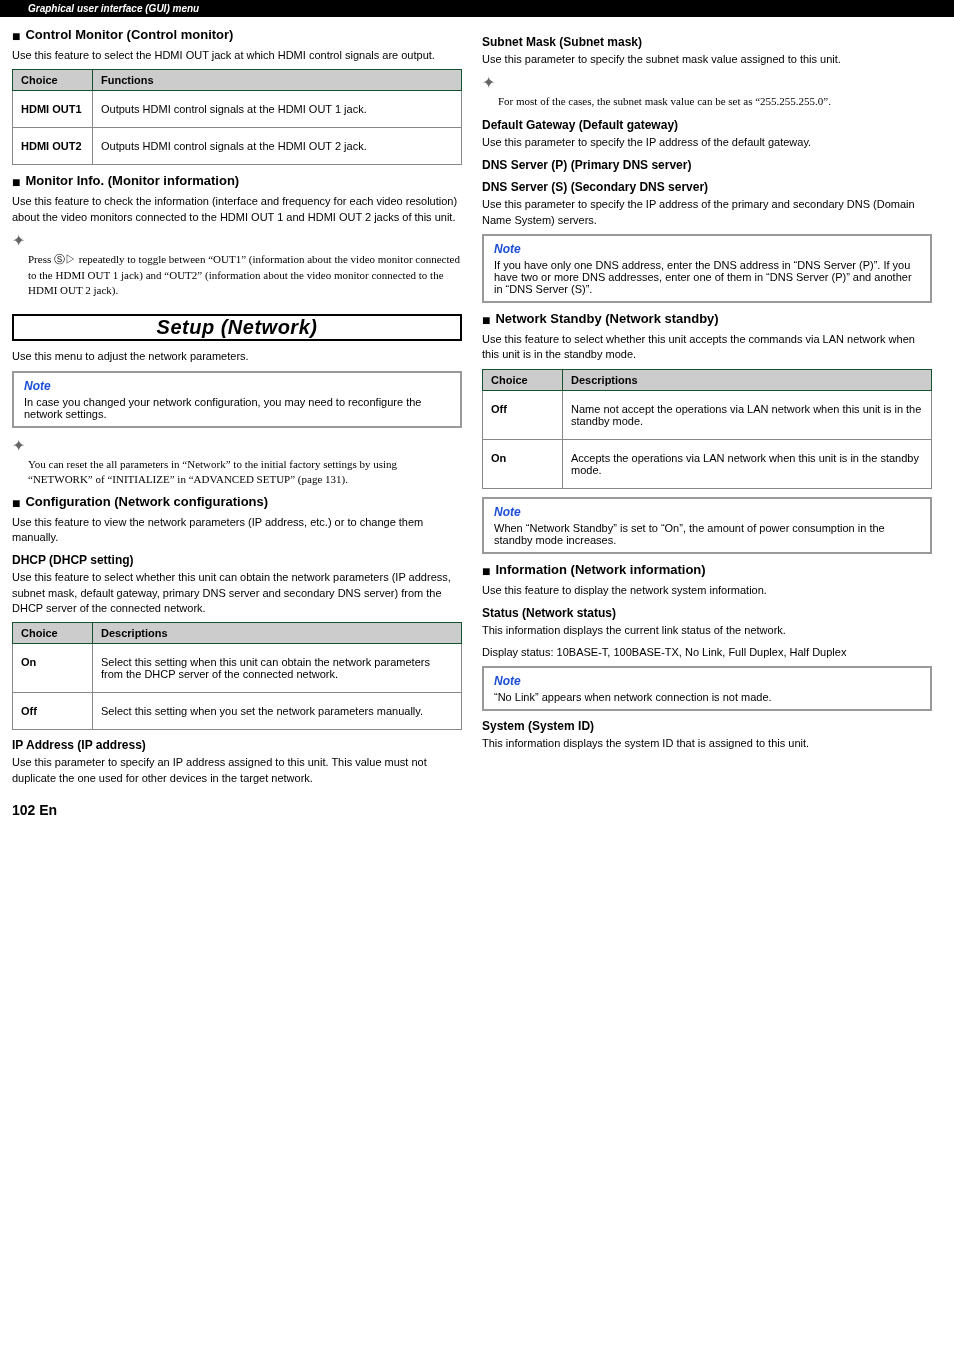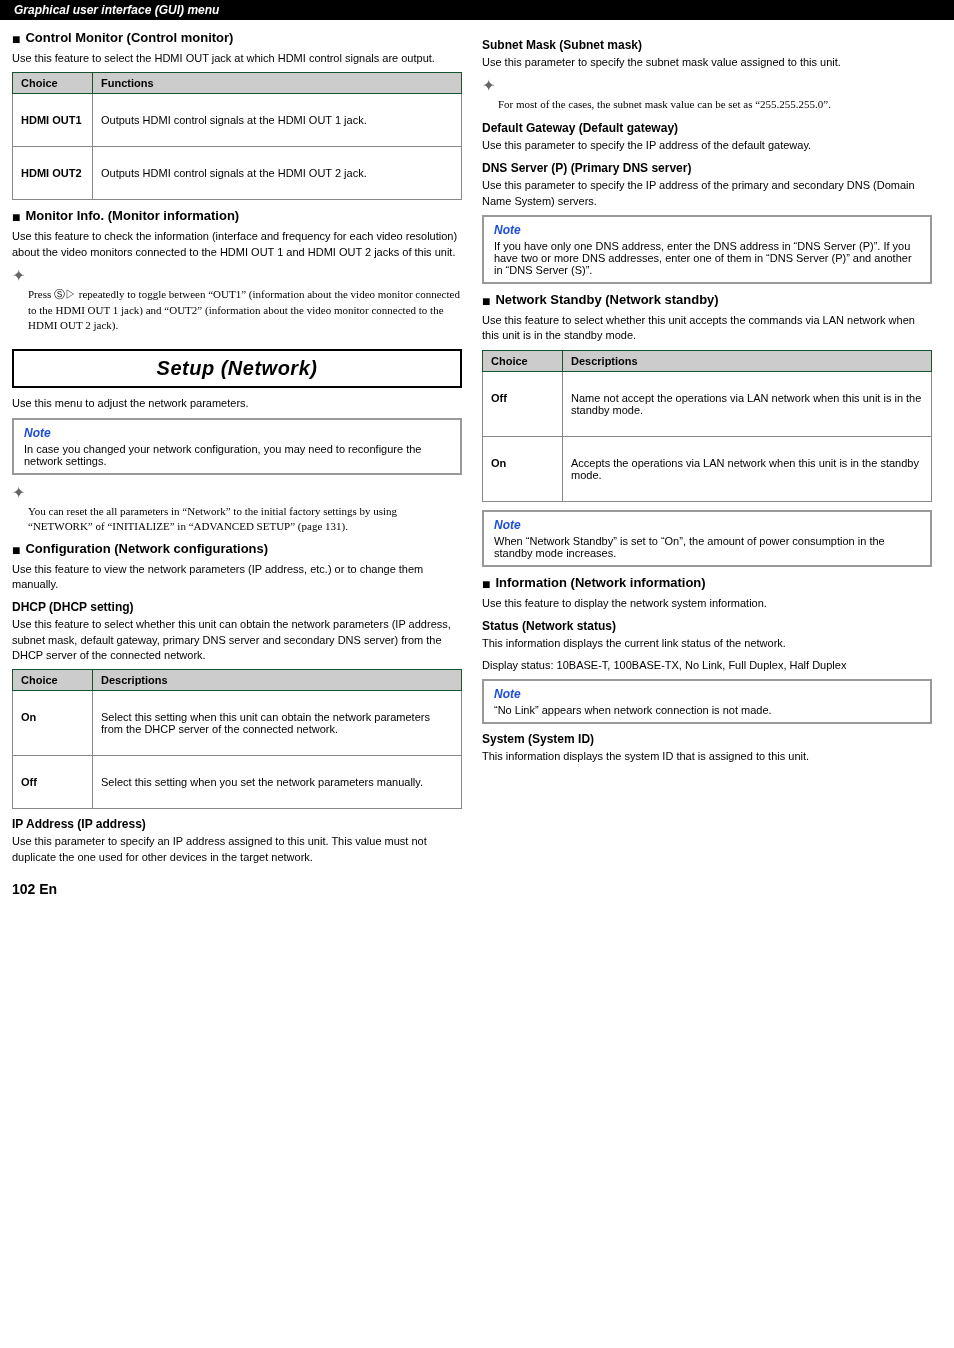--- a/index.html
+++ b/index.html
@@ -15,22 +15,22 @@
       width: 954px;
       min-height: 1348px;
       padding: 0;
       background: #fff;
     }
     .top-bar {
       background: #000;
       color: #fff;
       font-style: italic;
       font-weight: bold;
-      font-size: 12px;
-      padding: 3px 14px;
+      font-size: 10px;
+      padding: 3px 28px;
     }
     .content-wrapper {
       display: flex;
       padding: 10px 12px 10px 12px;
       gap: 20px;
     }
     .col-left {
       flex: 1;
       max-width: 450px;
     }
@@ -64,21 +64,21 @@
     }
     table.choice-table th {
       background: #ccc;
       border: 1px solid #14532d;
       padding: 4px 8px;
       text-align: left;
       font-weight: bold;
     }
     table.choice-table td {
       border: 1px solid #888;
-      padding: 20px 8px;
+      padding: 12px 8px;
       vertical-align: top;
     }
     table.choice-table td.choice-col {
       font-weight: bold;
       white-space: nowrap;
       width: 80px;
     }
     .note-box {
       border: 2px solid #999;
       padding: 6px 10px;
@@ -93,21 +93,21 @@
       margin-bottom: 3px;
     }
     .sub-heading {
       font-size: 12px;
       font-weight: bold;
       margin-bottom: 3px;
       margin-top: 8px;
     }
     .setup-network-box {
       border: 2px solid #000;
-      padding: 6px 12px;
+      padding: 0 12px;
       margin: 10px 0 8px 0;
       display: inline-block;
       width: 100%;
     }
     .setup-network-title {
       font-style: italic;
       font-weight: bold;
       font-size: 20px;
       text-align: center;
       letter-spacing: 0.5px;
@@ -252,20 +252,21 @@
       <div>
         <div class="sub-heading">Default Gateway (Default gateway)</div>
         <p class="body-text">Use this parameter to specify the IP address of the default gateway.</p>
       </div>
 
       <div>
         <div class="sub-heading">DNS Server (P) (Primary DNS server)</div>
       </div>
 
       <div>
+        <div class="sub-heading">DNS Server (S) (Secondary DNS server)</div>
         <p class="body-text">Use this parameter to specify the IP address of the primary and secondary DNS (Domain Name System) servers.</p>
       </div>
 
       <div class="note-box">
         <div class="note-title">Note</div>
         <p>If you have only one DNS address, enter the DNS address in “DNS Server (P)”. If you have two or more DNS addresses, enter one of them in “DNS Server (P)” and another in “DNS Server (S)”.</p>
       </div>
 
       <div>
         <div class="section-heading">

